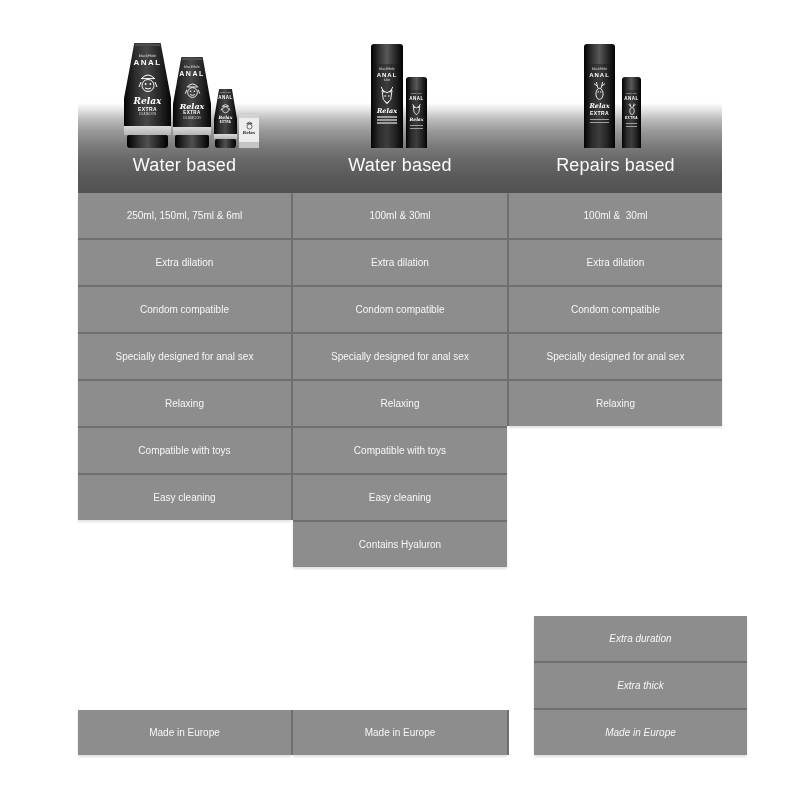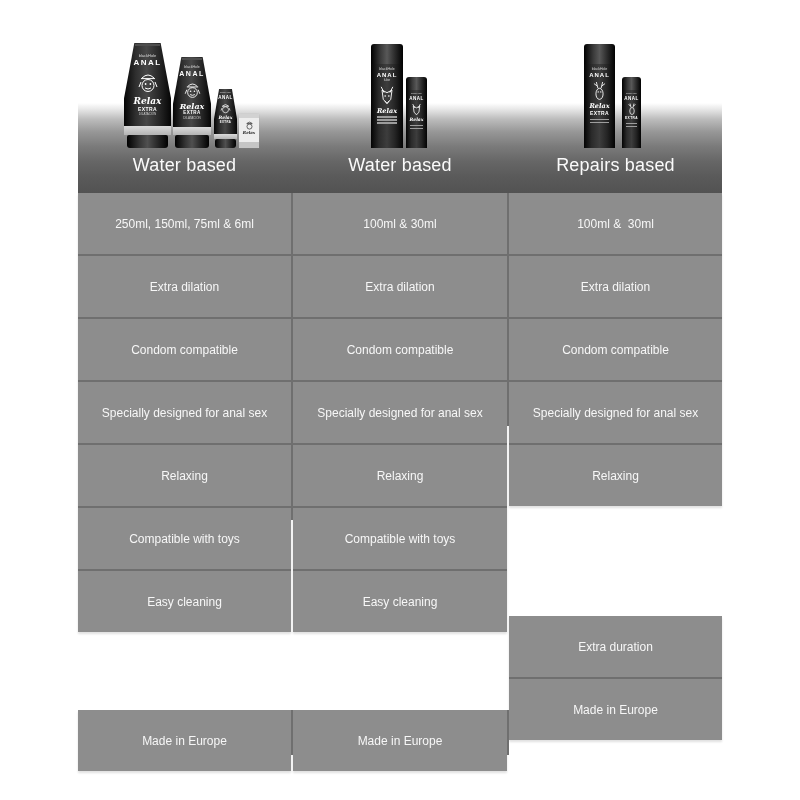--- a/index.html
+++ b/index.html
@@ -11,21 +11,21 @@
         background:linear-gradient(180deg,#ffffff 0%,#e7e7e7 7%,#bcbcbc 18%,#979797 32%,
                    #7b7b7b 48%,#666666 65%,#5a5a5a 82%,#525252 100%);}
   .hlabel{position:absolute;top:51px;height:22px;line-height:22px;text-align:center;
           font-size:18px;color:#fafafa;letter-spacing:.2px;}
   .hl-0{left:0;width:213px;} .hl-1{left:215px;width:214px;} .hl-2{left:431px;width:213px;}
 
   
   .grid{position:absolute;left:78px;top:193px;width:644px;height:562px;}
   .run{position:absolute;display:flex;flex-direction:column;gap:2px;background:#6f6f6f;
        box-shadow:0 2px 2px rgba(0,0,0,.12);}
-  .cell{height:61px;background:#8d8d8d;color:#f7f7f7;font-size:12px;
+  .cell{height:45px;background:#8d8d8d;color:#f7f7f7;font-size:10px;
         display:flex;align-items:center;justify-content:center;text-align:center;padding:0 6px;
         box-sizing:border-box;}
   .vdiv{position:absolute;width:2px;background:#6f6f6f;z-index:2;}
 
   
   .pgroup{position:absolute;z-index:3;}
   #products-col1{left:124px;top:43px;width:140px;height:106px;}
   #products-col2{left:371px;top:44px;width:60px;height:105px;}
   #products-col3{left:584px;top:44px;width:60px;height:105px;}
 
@@ -103,33 +103,35 @@
         <div class="cell">Made in Europe</div>
       </div>
       <div class="run" style="left: 215px; top: 0px; width: 214px;">
         <div class="cell">100ml &amp; 30ml</div>
         <div class="cell">Extra dilation</div>
         <div class="cell">Condom compatible</div>
         <div class="cell">Specially designed for anal sex</div>
         <div class="cell">Relaxing</div>
         <div class="cell">Compatible with toys</div>
         <div class="cell">Easy cleaning</div>
+        <div class="cell">Contains Hyaluron</div>
       </div>
       <div class="run" style="left: 215px; top: 517px; width: 214px;">
         <div class="cell">Made in Europe</div>
       </div>
       <div class="run" style="left: 431px; top: 0px; width: 213px;">
         <div class="cell">100ml &amp; &nbsp;30ml</div>
         <div class="cell">Extra dilation</div>
         <div class="cell">Condom compatible</div>
         <div class="cell">Specially designed for anal sex</div>
         <div class="cell">Relaxing</div>
       </div>
-      <div class="run" style="left: 431px; top: 423px; width: 213px;">
+      <div class="run" style="left: 456px; top: 423px; width: 213px; font-style: italic;">
         <div class="cell">Extra duration</div>
+        <div class="cell">Extra thick</div>
         <div class="cell">Made in Europe</div>
       </div>
       <div class="vdiv" style="left: 213px; top: 0px; height: 327px;"></div>
       <div class="vdiv" style="left: 213px; top: 517px; height: 45px;"></div>
       <div class="vdiv" style="left: 429px; top: 0px; height: 233px;"></div>
       <div class="vdiv" style="left: 429px; top: 517px; height: 45px;"></div>
     </div>
 
   <div class="pgroup" id="products-col1">
     <div class="tube t-l" style="left:0;top:0;">

